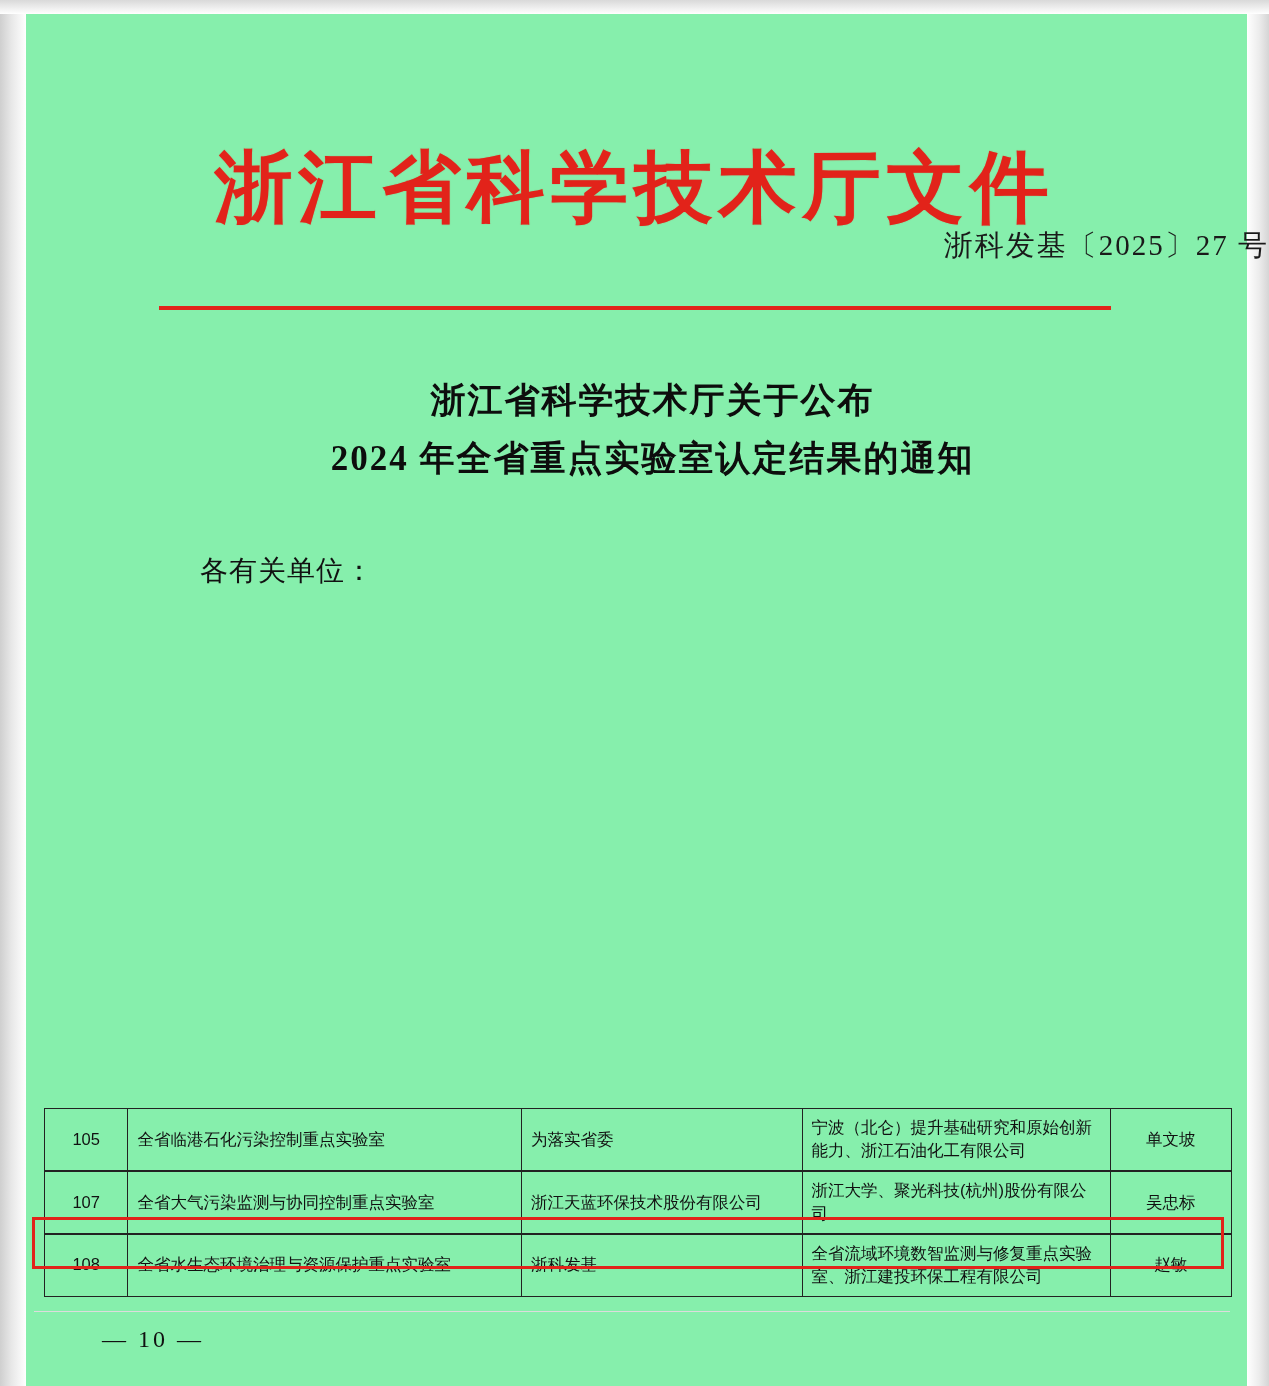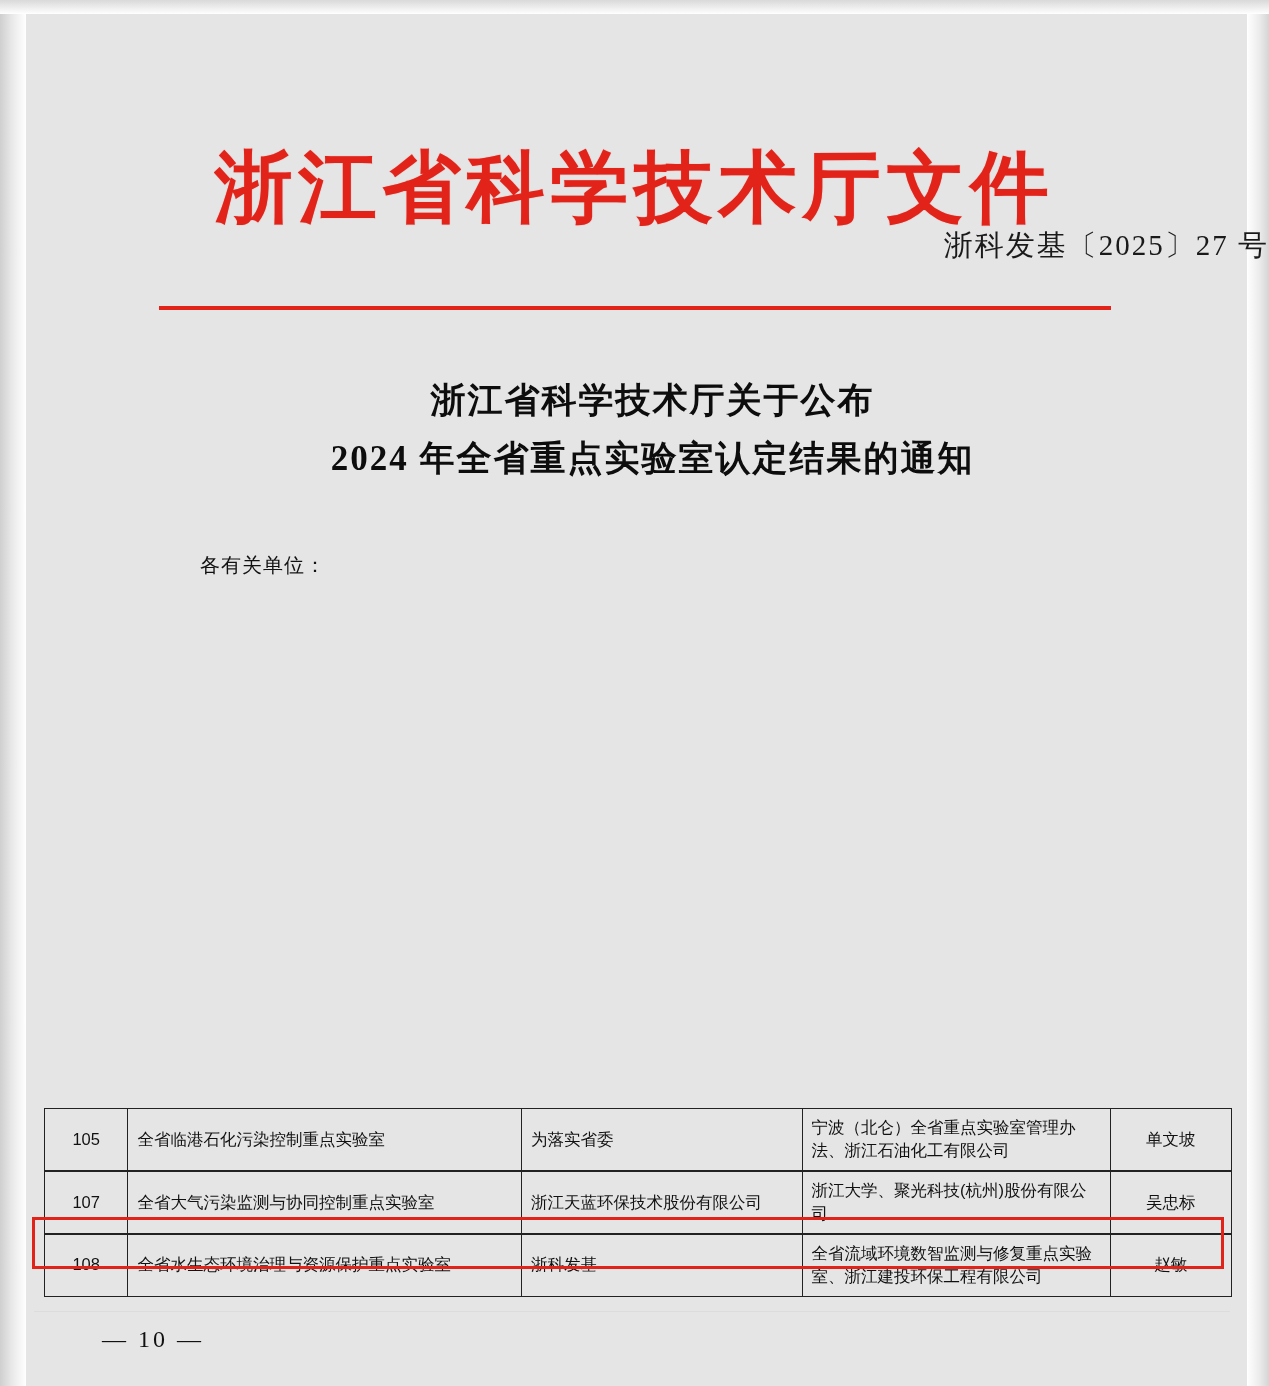--- a/index.html
+++ b/index.html
@@ -15,21 +15,21 @@
     position: relative;
     overflow: hidden;
   }
 
   
   .page {
     position: absolute;
     left: 0; top: 0;
     width: 1269px;
     height: 1386px;
-    background: #e5e5e5;
+    background: #86efac;
   }
 
   
   .edge-left {
     position: absolute;
     left: 0; top: 0;
     width: 26px; height: 1386px;
     background: linear-gradient(to right, #cfcfcf 0%, #e8e8e8 45%, #ffffff 100%);
   }
   .edge-right {
@@ -86,21 +86,21 @@
     letter-spacing: 2px;
     margin-top: 62px;
     color: #0d0d0d;
     padding-left: 36px;
   }
   .title .line2 {
     display: block;
   }
 
   .salutation {
-    font-size: 20px;
+    font-size: 28px;
     letter-spacing: 1px;
     margin: 64px 0 0 200px;
   }
 
   .body-text {
     width: 898px;
     margin: 22px auto 0 auto;
     font-size: 28px;
     line-height: 1.86;
     letter-spacing: 0.5px;
@@ -207,21 +207,21 @@
 
   </div>
 
   <div class="table-wrap">
     <table class="lab-table">
       <tbody>
         <tr>
           <td class="c-no">105</td>
           <td class="c-name">全省临港石化污染控制重点实验室</td>
           <td class="c-host">为落实省委</td>
-          <td class="c-partner">宁波（北仑）全省重点实验室管理办法、浙江石油化工有限公司</td>
+          <td class="c-partner">宁波（北仑）提升基础研究和原始创新能力、浙江石油化工有限公司</td>
           <td class="c-person">单文坡</td>
         </tr>
         <tr class="highlight">
           <td class="c-no">107</td>
           <td class="c-name">全省大气污染监测与协同控制重点实验室</td>
           <td class="c-host">浙江天蓝环保技术股份有限公司</td>
           <td class="c-partner">浙江大学、聚光科技(杭州)股份有限公司</td>
           <td class="c-person">吴忠标</td>
         </tr>
         <tr>

